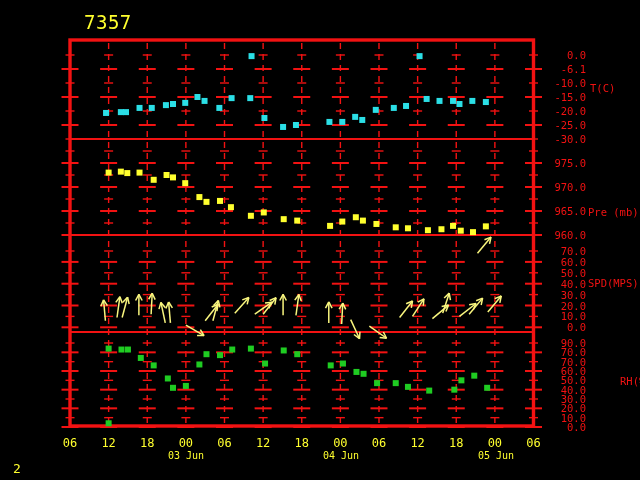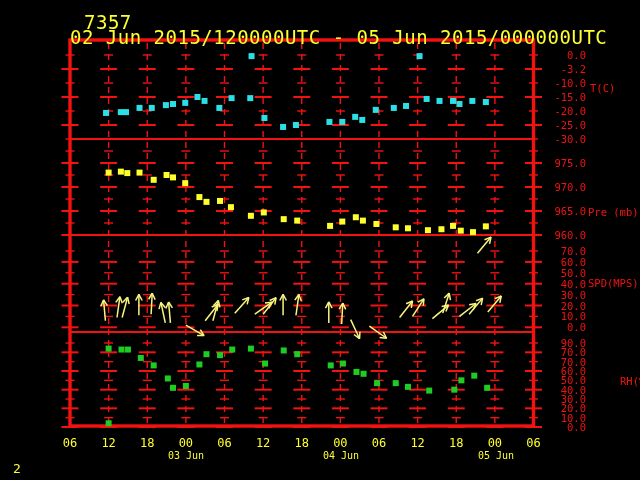--- a/index.html
+++ b/index.html
@@ -632,36 +632,35 @@
       <line x1="482.6235398034173" y1="298.1330666945015" x2="481.168157967693" y2="304.98009989963816" stroke="#f9f67e" stroke-width="1.5"></line>
       <line x1="477.49375" y1="253.18" x2="490.9922898034173" y2="237.09306669450146" stroke="#f9f67e" stroke-width="1.5"></line>
       <line x1="490.9922898034173" y1="237.09306669450146" x2="484.50200282144976" y2="239.71531284841285" stroke="#f9f67e" stroke-width="1.5"></line>
       <line x1="490.9922898034173" y1="237.09306669450146" x2="489.53690796769297" y2="243.94009989963808" stroke="#f9f67e" stroke-width="1.5"></line>
       <line x1="487.79375000000005" y1="312.04" x2="501.29228980341736" y2="295.9530666945015" stroke="#f9f67e" stroke-width="1.5"></line>
       <line x1="501.29228980341736" y1="295.9530666945015" x2="494.80200282144983" y2="298.57531284841286" stroke="#f9f67e" stroke-width="1.5"></line>
       <line x1="501.29228980341736" y1="295.9530666945015" x2="499.83690796769304" y2="302.80009989963816" stroke="#f9f67e" stroke-width="1.5"></line>
     </svg>
 
   <div class="lbl hdr" style="left:84px;top:11px;">7357</div>
-  <div class="lbl hdr" style="left:70px;top:26px;">02 Jun 2015/120000UTC - 05 Jun 2015/000000UTC</div>
 
   <div class="unit" style="left:590px;top:82px;">T(C)</div>
   <div class="unit" style="left:588px;top:180px;margin-top:26px;">Pre (mb)</div>
   <div class="unit" style="left:588px;top:277px;">SPD(MPS)</div>
   <div class="unit" style="left:588px;top:375px;margin-left:32px;">RH(%)</div>
 
   <div class="dlab" style="left:150px;top:450px;">03 Jun</div>
   <div class="dlab" style="left:305px;top:450px;">04 Jun</div>
   <div class="dlab" style="left:460px;top:450px;">05 Jun</div>
 
   <div class="lbl pageno" style="left:13px;top:461px;">2</div>
 
   <div id="ylabels">
       <div class="ytick" style="left: 540px; top: 50px;">0.0</div>
-      <div class="ytick" style="left: 540px; top: 64px;">-3.2</div>
+      <div class="ytick" style="left: 540px; top: 64px;">-6.1</div>
       <div class="ytick" style="left: 540px; top: 78px;">-10.0</div>
       <div class="ytick" style="left: 540px; top: 92px;">-15.0</div>
       <div class="ytick" style="left: 540px; top: 106px;">-20.0</div>
       <div class="ytick" style="left: 540px; top: 120px;">-25.0</div>
       <div class="ytick" style="left: 540px; top: 134px;">-30.0</div>
       <div class="ytick" style="left: 540px; top: 158px;">975.0</div>
       <div class="ytick" style="left: 540px; top: 182px;">970.0</div>
       <div class="ytick" style="left: 540px; top: 206px;">965.0</div>
       <div class="ytick" style="left: 540px; top: 230px;">960.0</div>
       <div class="ytick" style="left: 540px; top: 246px;">70.0</div>

